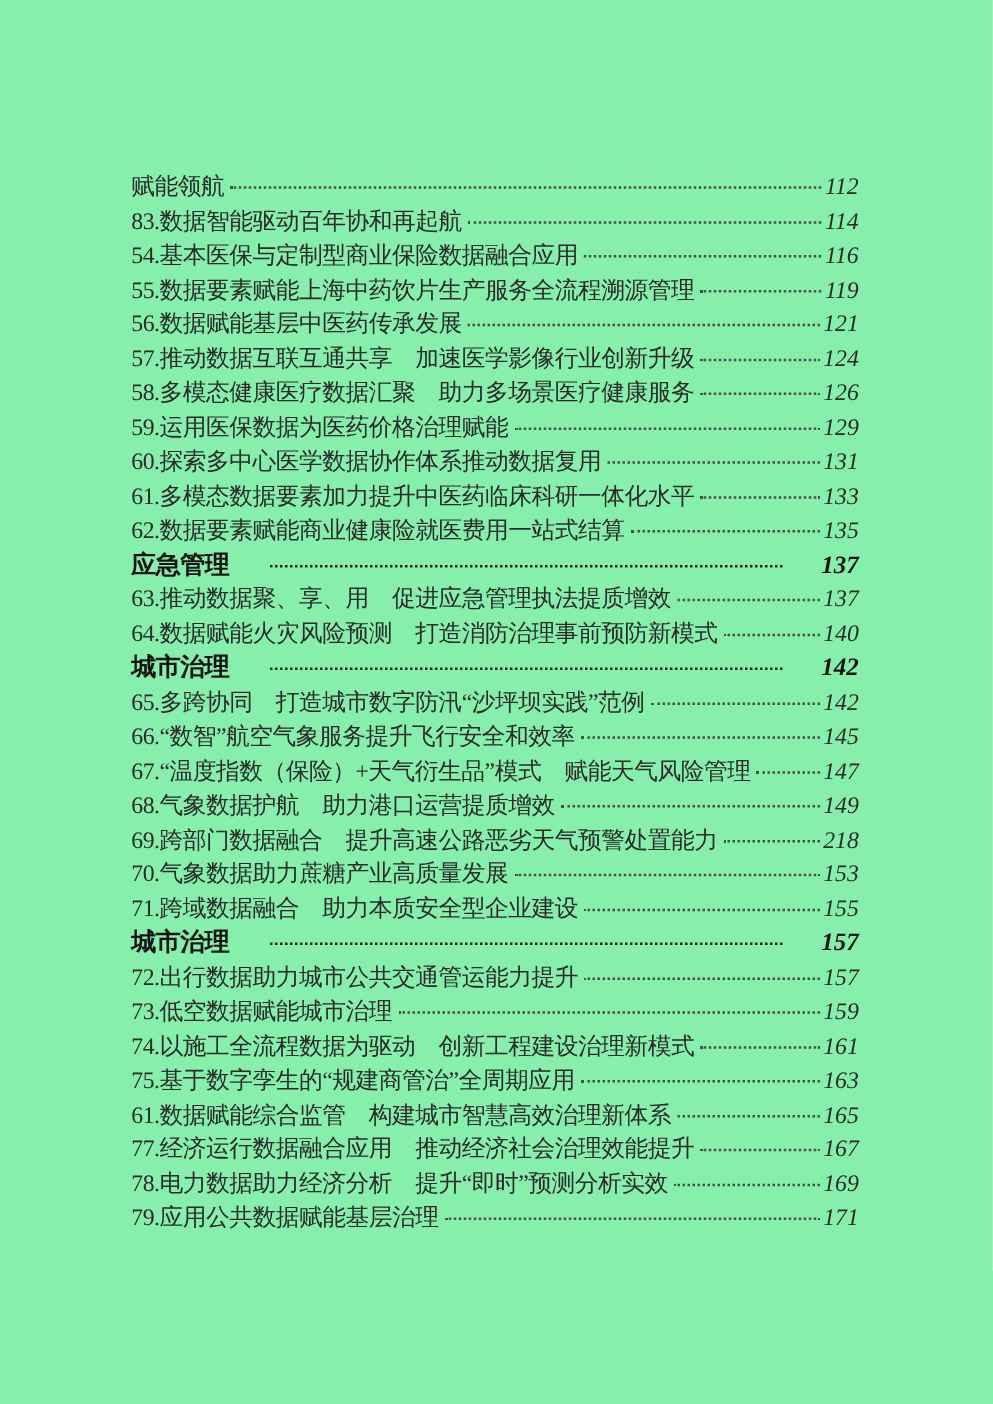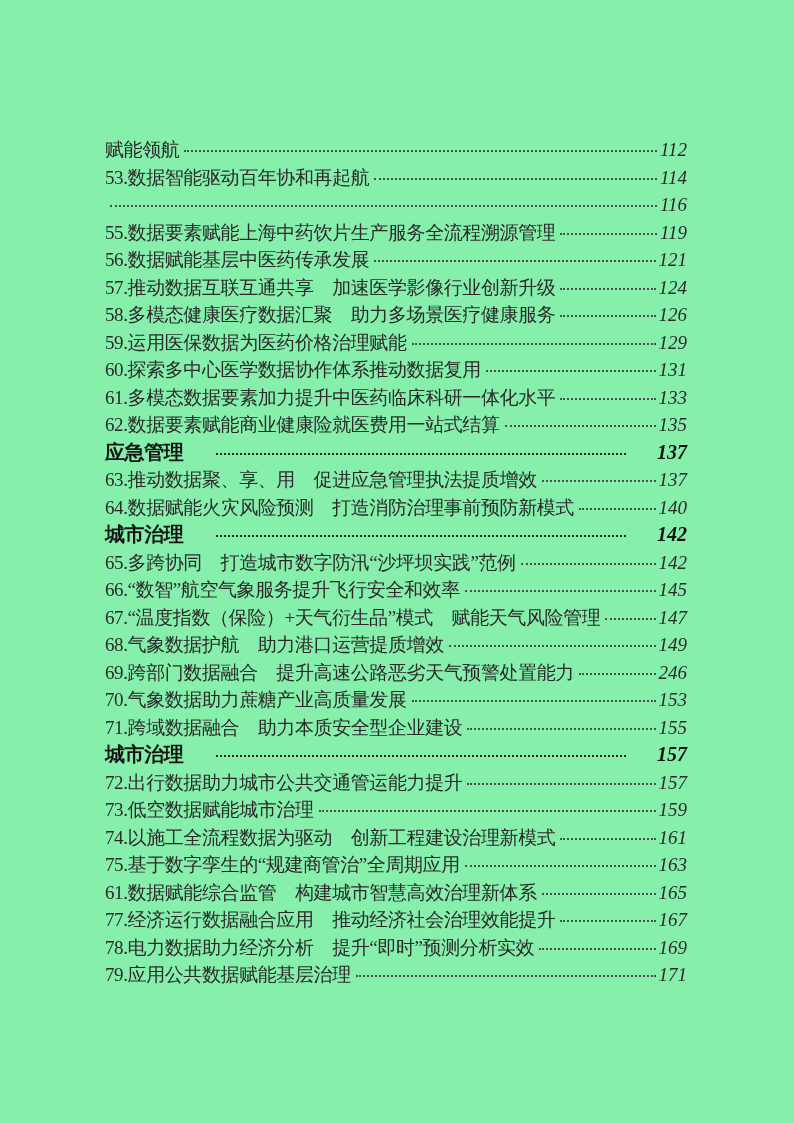--- a/index.html
+++ b/index.html
@@ -63,25 +63,26 @@
 <body>
 
 <div class="page">
   <div class="toc" id="toc">
       <div class="toc-row">
     <span class="label">赋能领航</span>
     <span class="leader"></span>
     <span class="pagenum">112</span>
   </div>
       <div class="toc-row">
-    <span class="label">53.数据智能驱动百年协和再起航</span>
+    <span class="label">83.数据智能驱动百年协和再起航</span>
     <span class="leader"></span>
     <span class="pagenum">114</span>
   </div>
       <div class="toc-row">
+    <span class="label">54.基本医保与定制型商业保险数据融合应用</span>
     <span class="leader"></span>
     <span class="pagenum">116</span>
   </div>
       <div class="toc-row">
     <span class="label">55.数据要素赋能上海中药饮片生产服务全流程溯源管理</span>
     <span class="leader"></span>
     <span class="pagenum">119</span>
   </div>
       <div class="toc-row">
     <span class="label">56.数据赋能基层中医药传承发展</span>
@@ -154,21 +155,21 @@
     <span class="pagenum">147</span>
   </div>
       <div class="toc-row">
     <span class="label">68.气象数据护航　助力港口运营提质增效</span>
     <span class="leader"></span>
     <span class="pagenum">149</span>
   </div>
       <div class="toc-row">
     <span class="label">69.跨部门数据融合　提升高速公路恶劣天气预警处置能力</span>
     <span class="leader"></span>
-    <span class="pagenum">246</span>
+    <span class="pagenum">218</span>
   </div>
       <div class="toc-row">
     <span class="label">70.气象数据助力蔗糖产业高质量发展</span>
     <span class="leader"></span>
     <span class="pagenum">153</span>
   </div>
       <div class="toc-row">
     <span class="label">71.跨域数据融合　助力本质安全型企业建设</span>
     <span class="leader"></span>
     <span class="pagenum">155</span>

